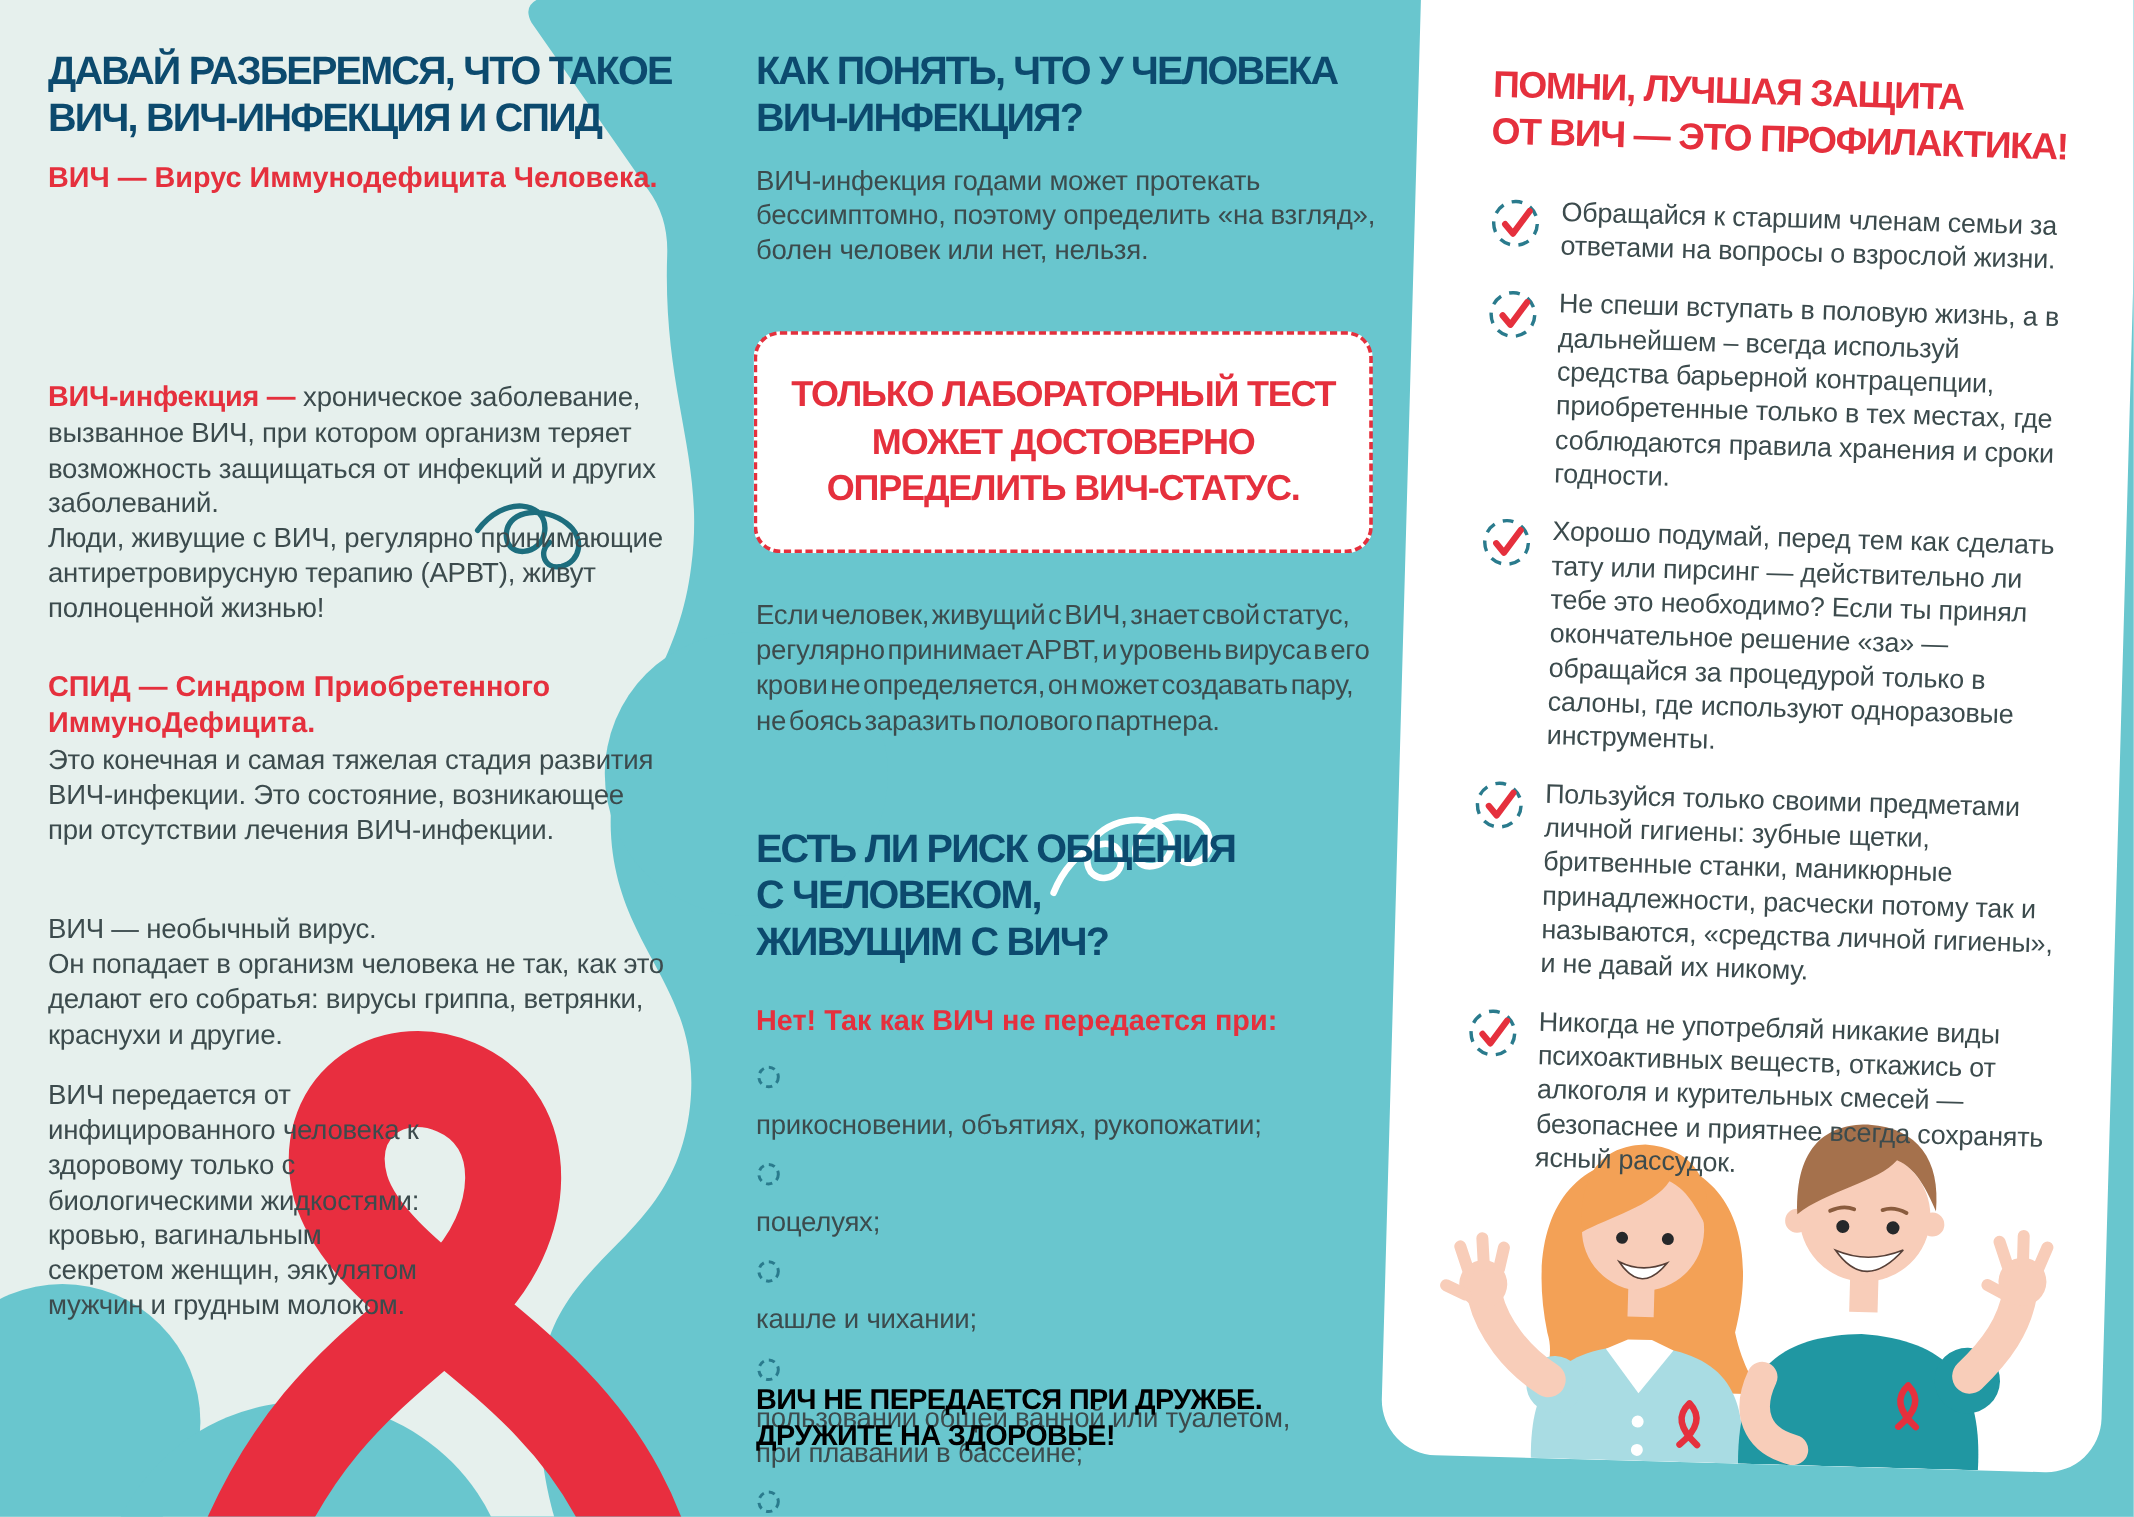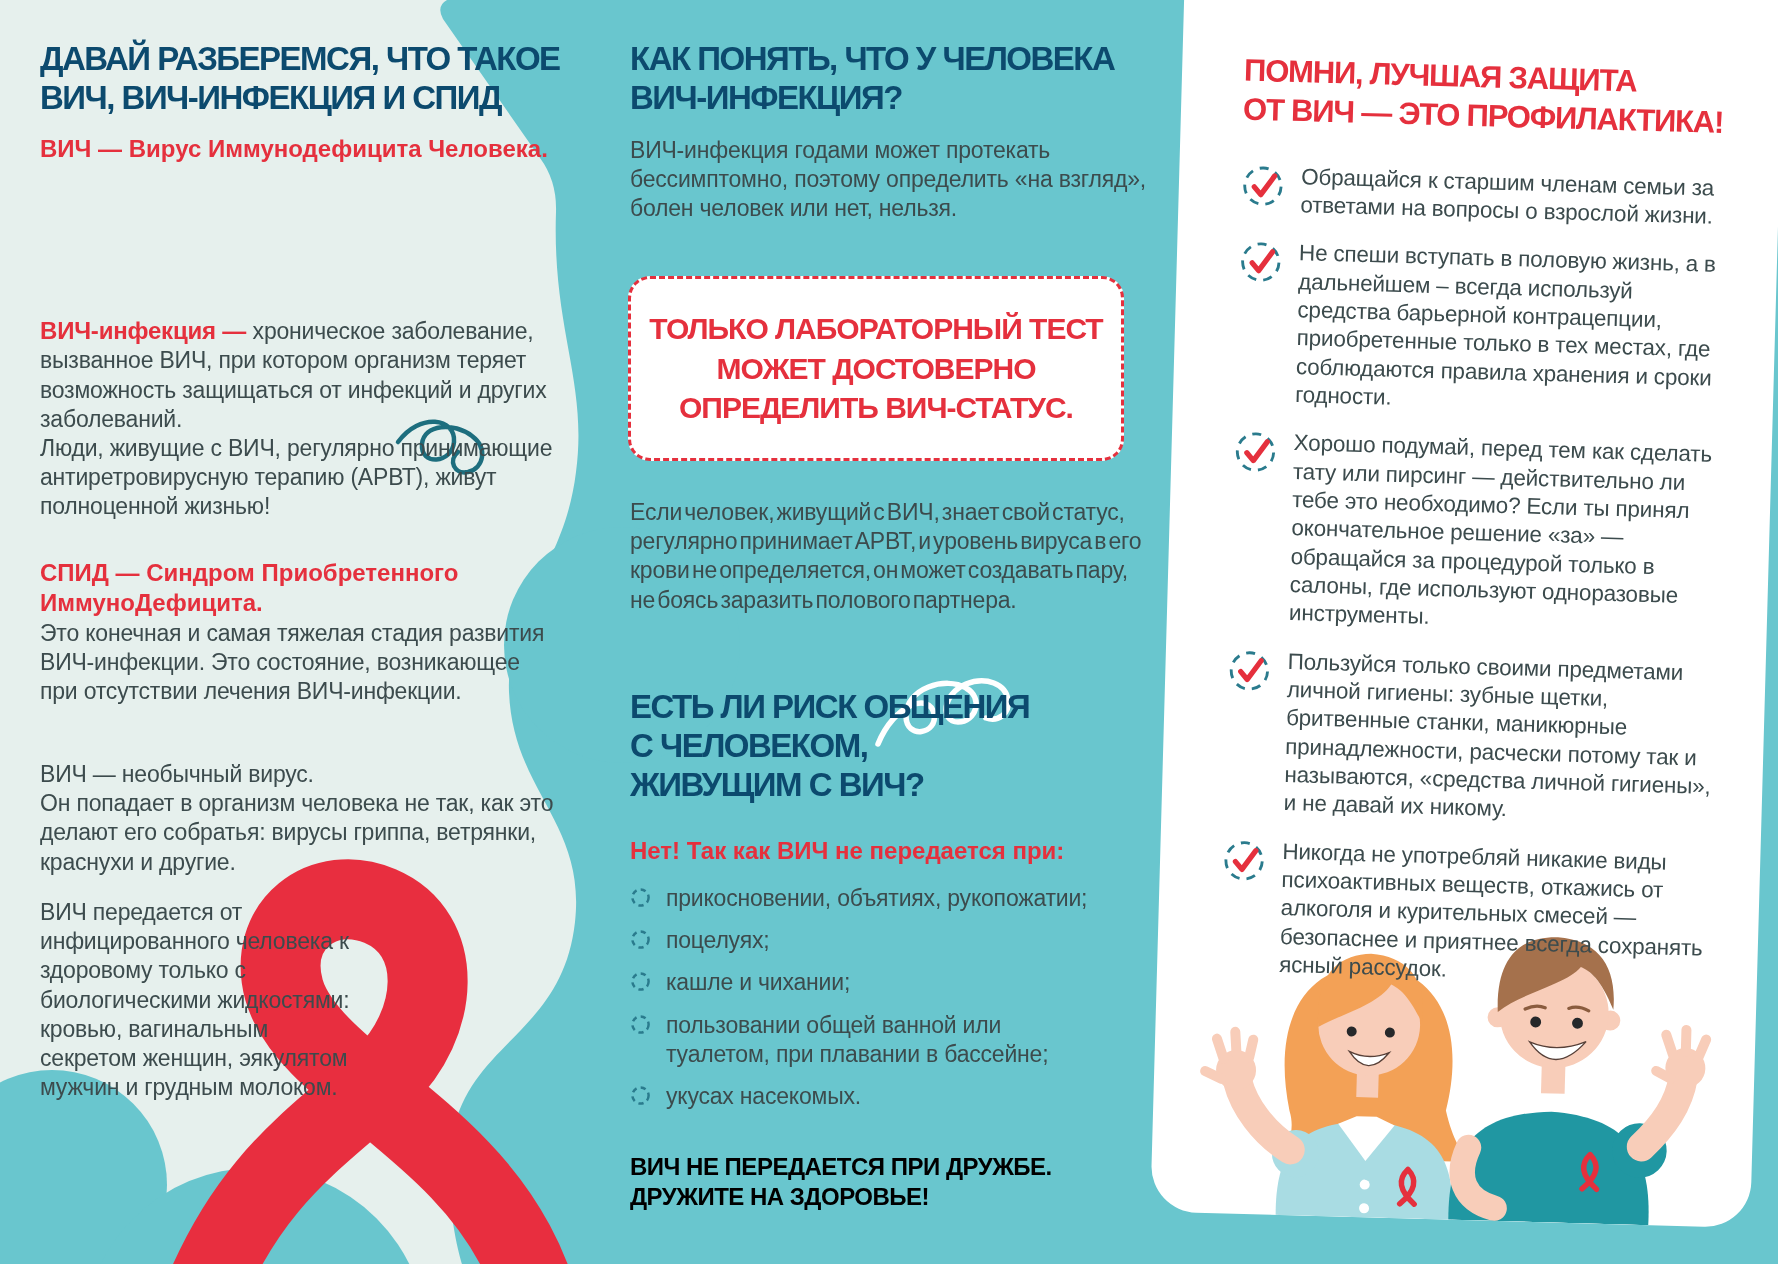--- a/index.html
+++ b/index.html
@@ -34,29 +34,29 @@
   .l-p3{left:40px;top:558px;width:516px;}
   .l-p4{left:40px;top:760px;width:516px;}
   .l-p5{left:40px;top:898px;width:320px;}
 
   
   .m-heading1{left:630px;top:40px;width:520px;}
   .m-p1{left:630px;top:136px;width:520px;}
   .callout{
     left:628px;top:276px;width:462px;
     background:#ffffff;border:3px dashed #e5303d;border-radius:22px;
-    padding:30px 14px;text-align:center;
+    padding:30px 24px;text-align:center;
     color:#e5303d;font-weight:800;font-size:30px;line-height:1.32;letter-spacing:-1px;
     white-space:pre-line;
   }
   .m-p2{left:630px;top:498px;width:524px;word-spacing:-4px;}
   .m-heading2{left:630px;top:652px;width:480px;margin-top:36px;}
   .m-lead{left:630px;top:836px;width:520px;}
   .m-list{left:630px;top:884px;width:478px;}
-  .m-item{display:flex;gap:15px;margin-bottom:13px;}
+  .m-item{display:flex;gap:15px;margin-bottom:13px;flex-direction:column;}
   .m-item .bullet{flex:none;margin-top:3px;}
   .m-footer{
     left:630px;top:1152px;width:520px;
     color:#000000;font-weight:800;font-size:24px;line-height:1.24;
     letter-spacing:-0.5px;white-space:pre-line;
   }
 
   
   .card{
     position:absolute;left:1168px;top:-60px;width:600px;height:1280px;

